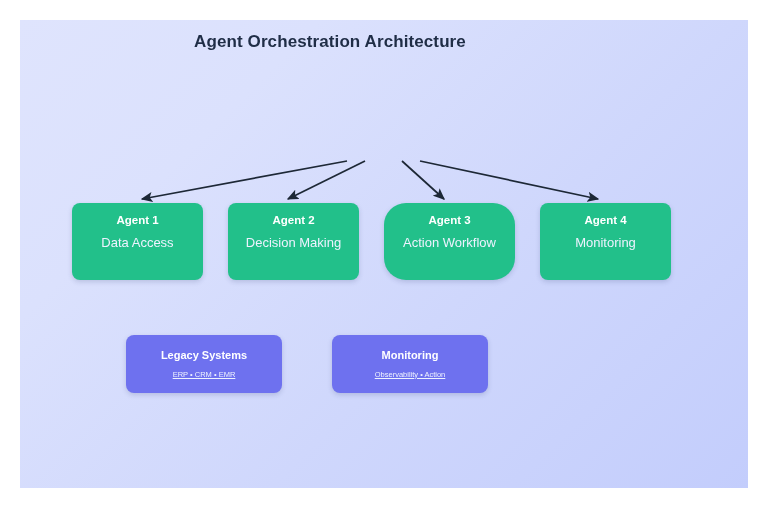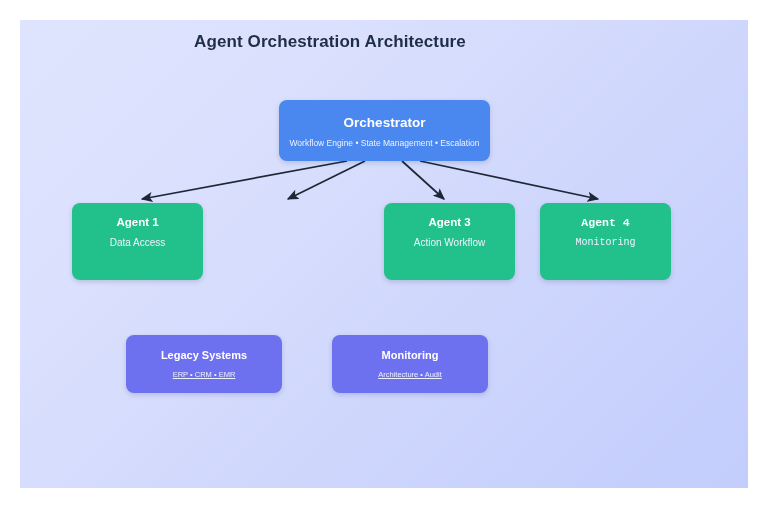--- a/index.html
+++ b/index.html
@@ -75,26 +75,26 @@
     width: 131px;
     height: 77px;
     background: #22c08a;
     padding-bottom: 18px;
   }
   .agent-node .node-title {
     font-size: 11.5px;
     margin-bottom: 7px;
   }
   .agent-node .node-sub {
-    font-size: 10px;
+    font-size: 13px;
   }
   #node-agent-1 { left: 52px; }
   #node-agent-2 { left: 208px; }
-  #node-agent-3 { left: 364px; }
-  #node-agent-4 { left: 520px; font-family: Liberation Mono, monospace; }
+  #node-agent-3 { left: 364px; border-radius: 22px; }
+  #node-agent-4 { left: 520px; }
   
   .system-node {
     top: 315px;
     width: 156px;
     height: 58px;
     background: #6e71ef;
   }
   .system-node .node-title {
     font-size: 11px;
     margin-bottom: 7px;
@@ -132,45 +132,45 @@
       </marker>
     </defs>
     <g stroke="#1d2836" stroke-width="1.7" fill="none" marker-end="url(#arrowhead)">
       <line x1="327" y1="141" x2="122" y2="179"></line>
       <line x1="345" y1="141" x2="268" y2="179"></line>
       <line x1="382" y1="141" x2="424" y2="179"></line>
       <line x1="400" y1="141" x2="578" y2="179"></line>
     </g>
   </svg>
 
-  <div class="node" id="node-orchestrator">
-    <div class="node-title">Orchestrator</div>
-    <div class="node-sub">Workflow Engine • State Management • Escalation</div>
-  </div>
 
   <div class="node agent-node" id="node-agent-1">
     <div class="node-title">Agent 1</div>
     <div class="node-sub">Data Access</div>
   </div>
 
+  <div class="node agent-node" id="node-agent-2">
+    <div class="node-title">Agent 2</div>
+    <div class="node-sub">Decision Making</div>
+  </div>
 
   <div class="node agent-node" id="node-agent-3">
     <div class="node-title">Agent 3</div>
     <div class="node-sub">Action Workflow</div>
   </div>
 
   <div class="node agent-node" id="node-agent-4">
     <div class="node-title">Agent 4</div>
     <div class="node-sub">Monitoring</div>
   </div>
 
   <div class="node system-node" id="node-legacy">
     <div class="node-title">Legacy Systems</div>
     <div class="node-sub">ERP • CRM • EMR</div>
   </div>
 
   <div class="node system-node" id="node-monitoring">
     <div class="node-title">Monitoring</div>
-    <div class="node-sub">Architecture • Audit</div>
+    <div class="node-sub">Observability • Action</div>
   </div>
 
 
 </div>
 
 </body></html>

